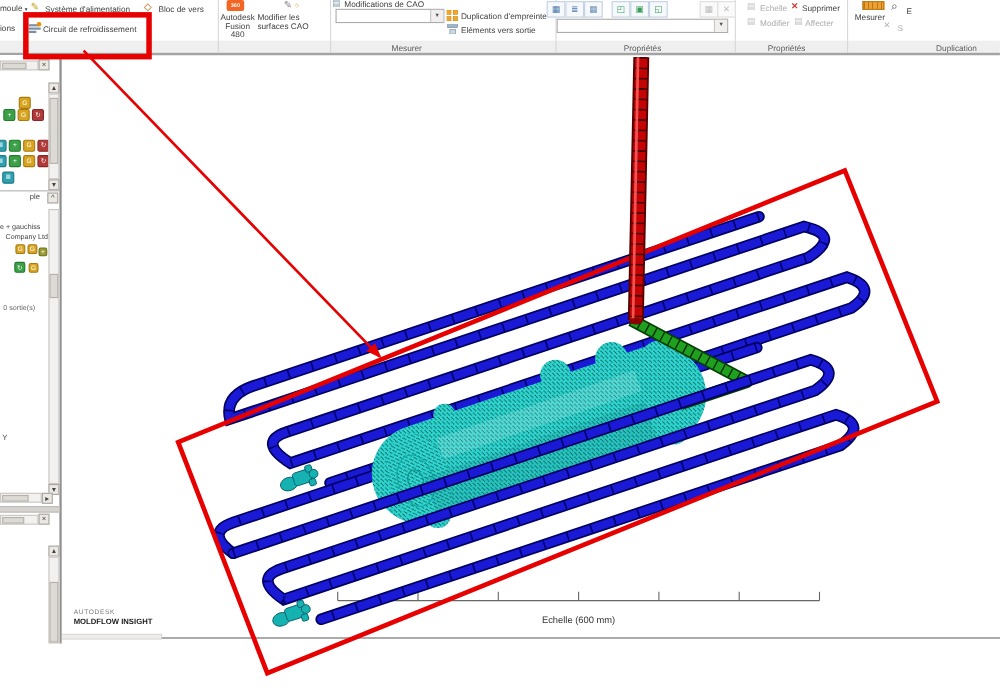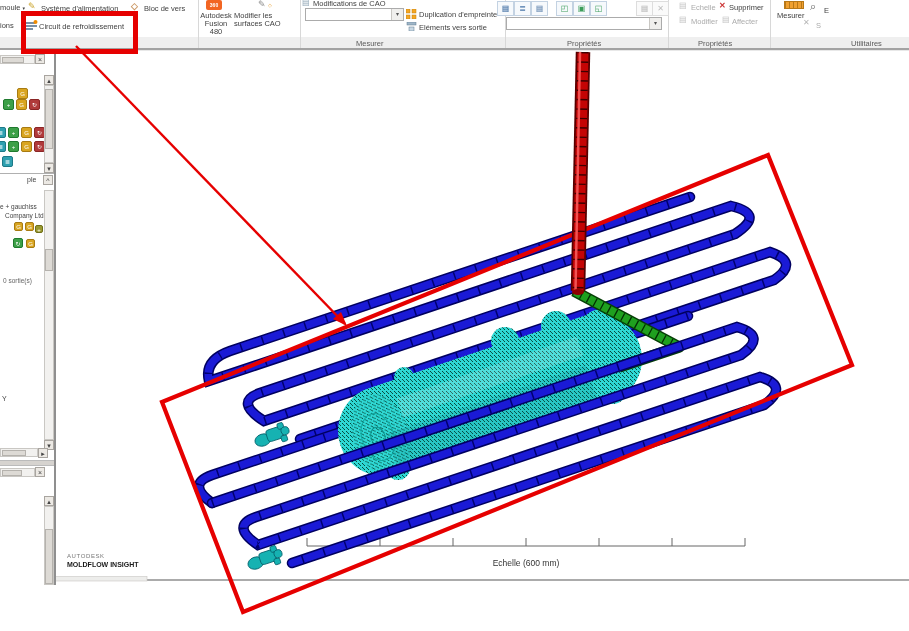--- a/index.html
+++ b/index.html
@@ -216,21 +216,21 @@
     <span class="ic" style="left:722px;top:16px;font-size:8px;color:#c0c0c0">▤</span>
     <span class="rtext gray" style="left:732px;top:17px">Affecter</span>
     <span class="glabel" style="left:698px">Propriétés</span>
 
     <div class="ruler"></div>
     <span class="rtext" style="left:777px;top:11px">Mesurer</span>
     <span class="ic" style="left:810px;top:1px;font-size:11px;color:#666">⌕</span>
     <span class="rtext" style="left:824px;top:6px">E</span>
     <span class="ic" style="left:803px;top:19px;font-size:8px;color:#b5b5b5">✕</span>
     <span class="rtext gray" style="left:816px;top:21px">S</span>
-    <span class="glabel" style="left:851px">Utilitaires</span>
+    <span class="glabel" style="left:851px">Duplication</span>
   </div>
 
   <div class="sidebar">
 
     <div class="sbtrack" style="left:0;top:5px;width:35px;height:9px">
       <div class="sbthumb" style="left:1px;top:1px;width:22px;height:6px"></div>
     </div>
     <div class="sbbtn" style="left:35px;top:4px">×</div>
 
     <span class="task gold" style="left:17px;top:38px">G</span>

